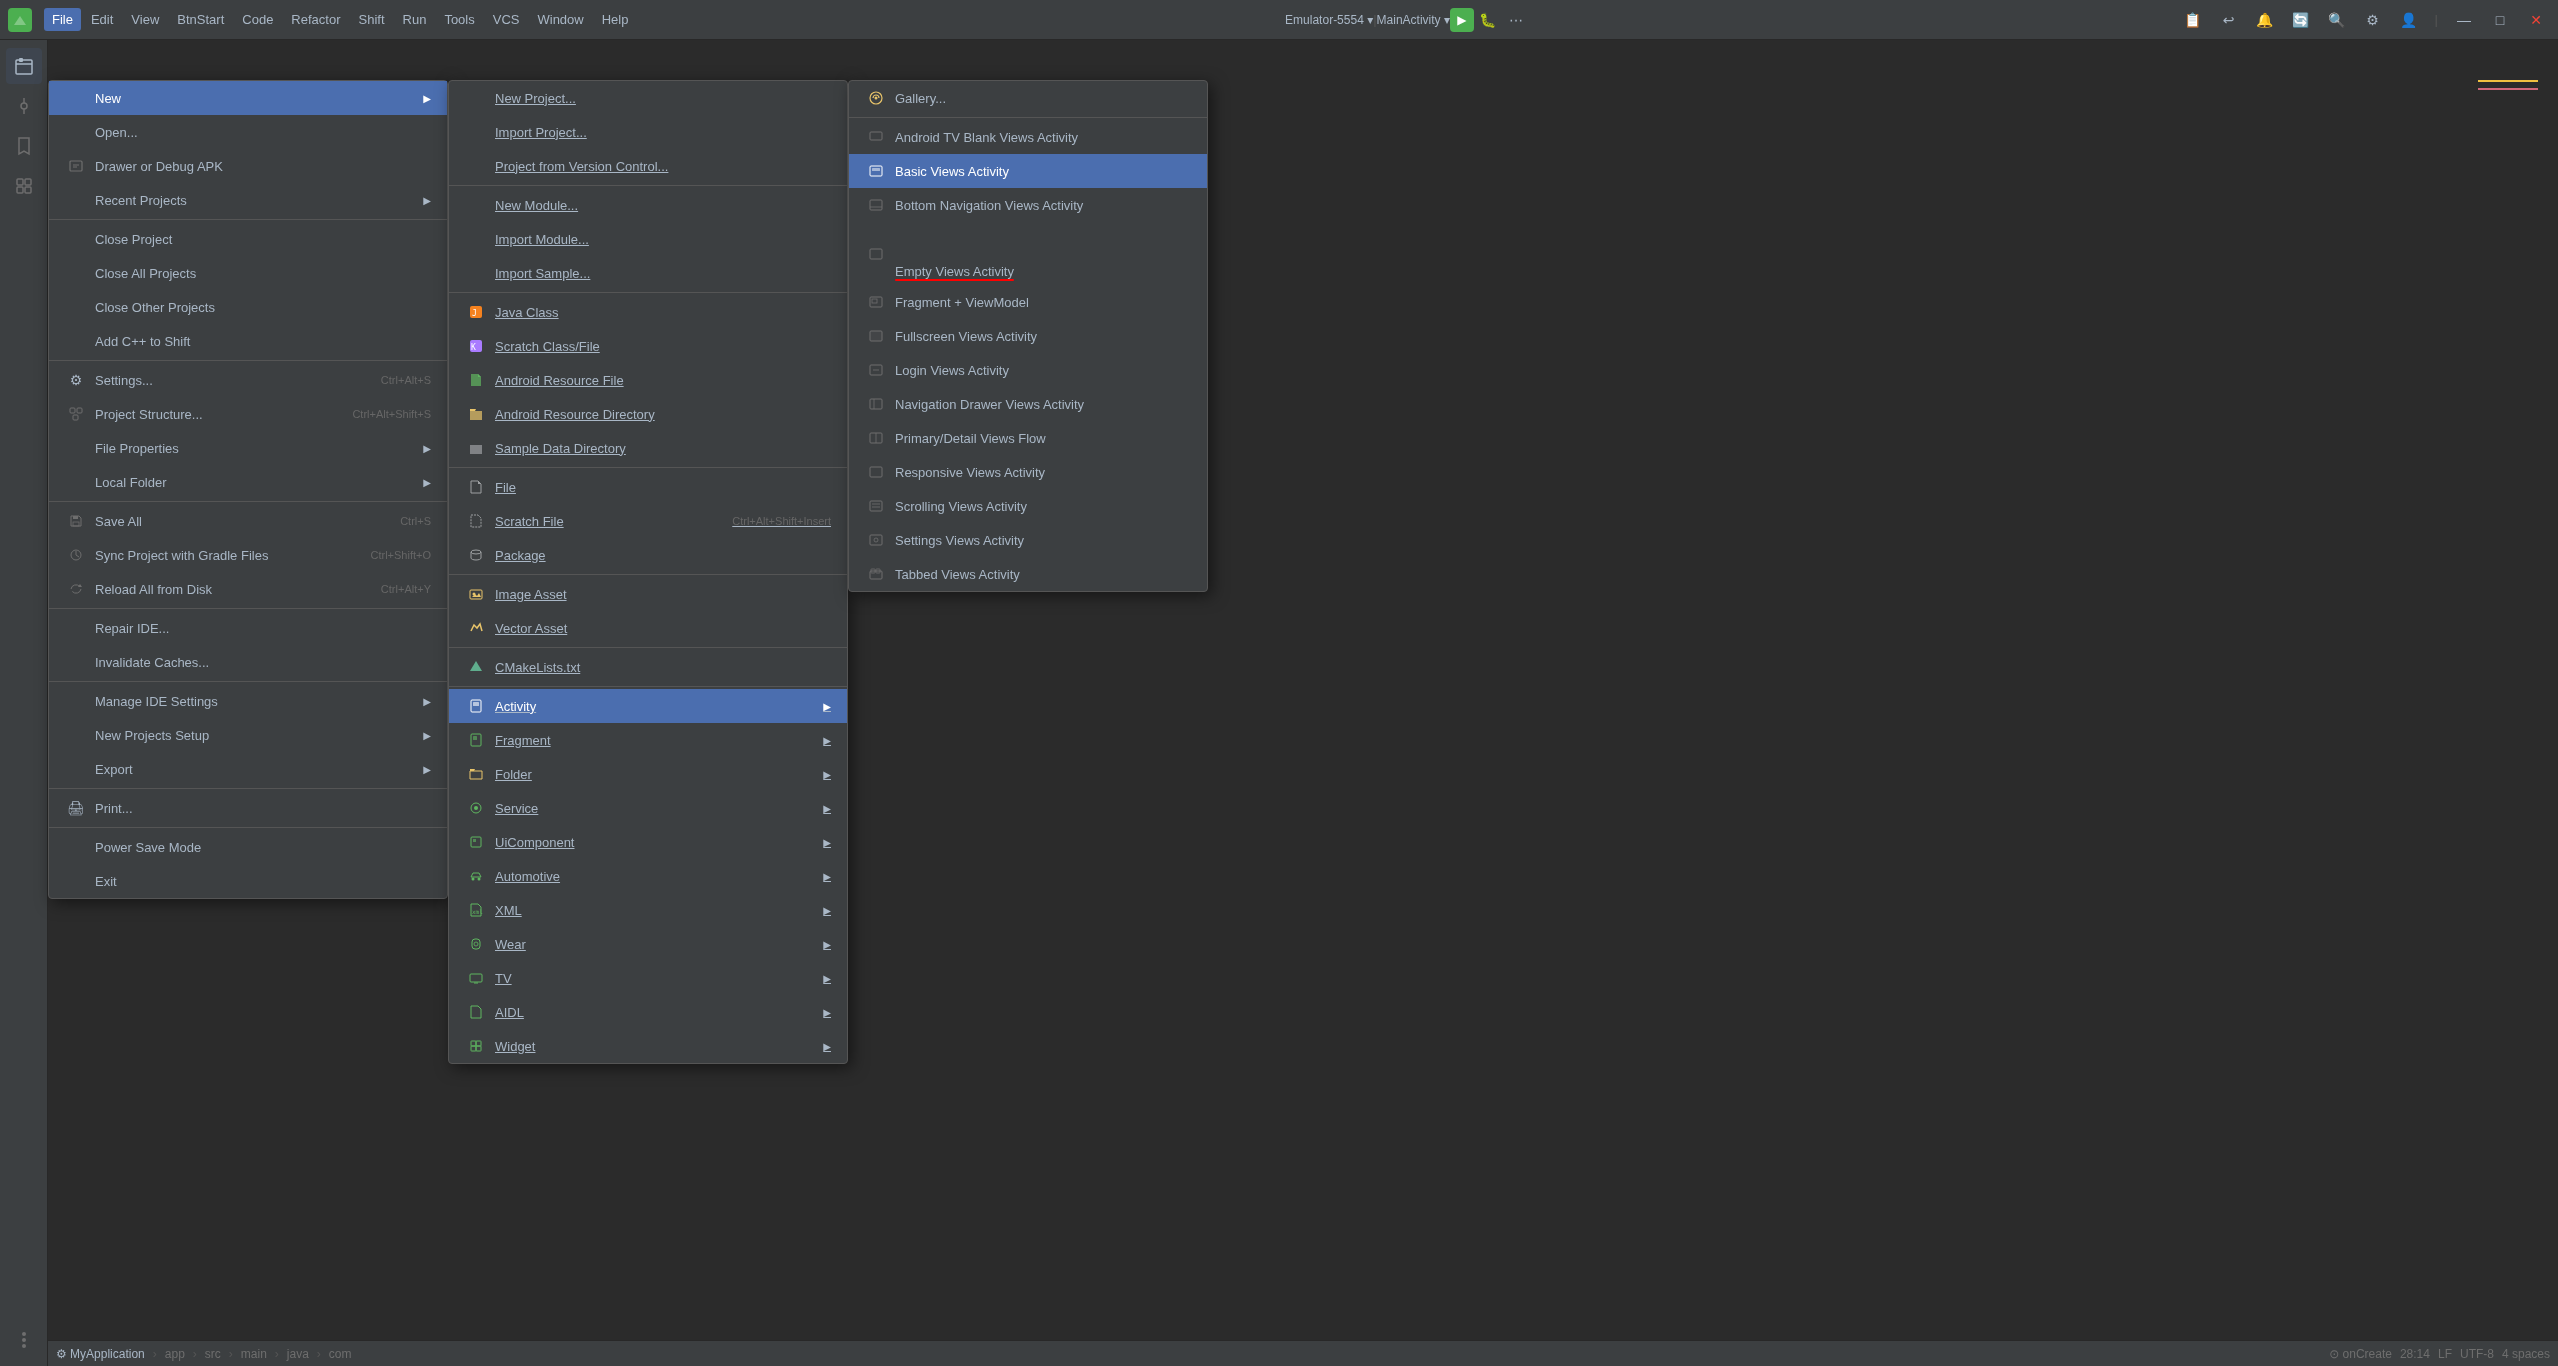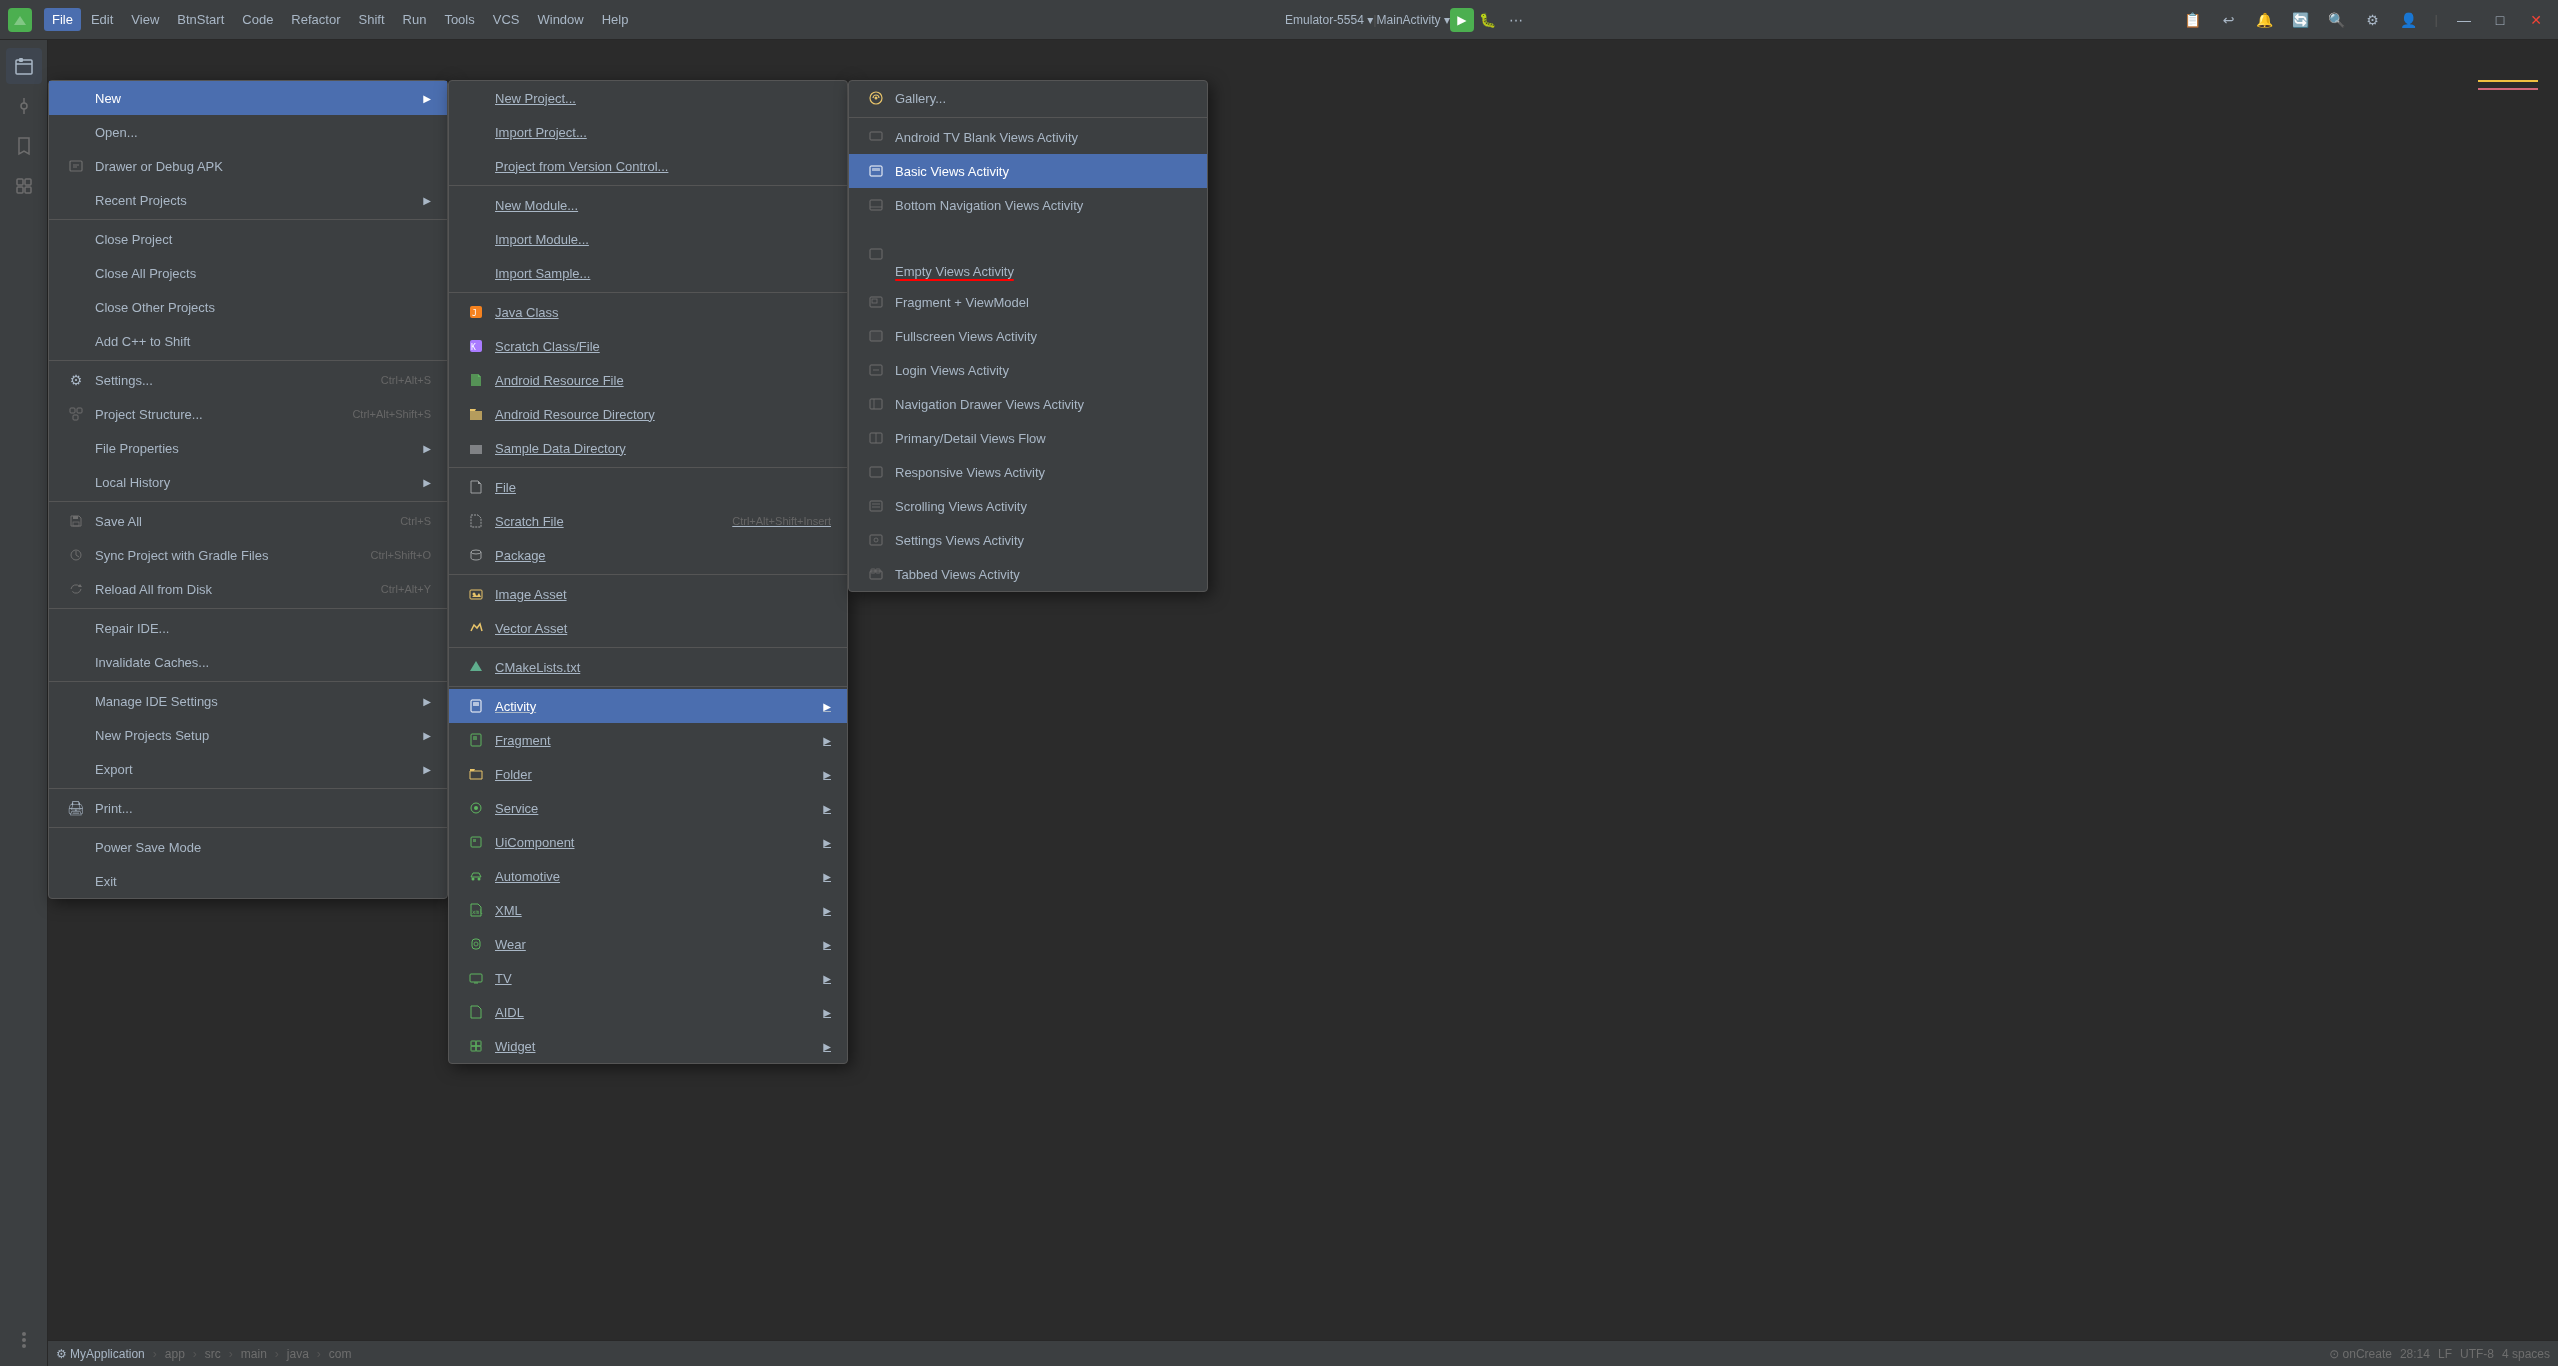--- a/index.html
+++ b/index.html
@@ -472,21 +472,21 @@
         <span>Project Structure...</span>
         <span class="shortcut">Ctrl+Alt+Shift+S</span>
       </div>
       <div class="menu-row">
         <span class="icon-area"></span>
         <span>File Properties</span>
         <span class="arrow">▶</span>
       </div>
       <div class="menu-row">
         <span class="icon-area"></span>
-        <span>Local History</span>
+        <span>Local Folder</span>
         <span class="arrow">▶</span>
       </div>
       <div class="menu-divider"></div>
       <div class="menu-row">
         <span class="icon-area">
           <svg width="14" height="14" viewBox="0 0 14 14">
               <path d="M2 2h8l2 2v8H2V2z" fill="none" stroke="#6e6e6e" stroke-width="1"></path>
               <rect x="4" y="8" width="6" height="4" fill="none" stroke="#6e6e6e" stroke-width="0.8"></rect>
               <rect x="4" y="2" width="5" height="3" fill="#6e6e6e"></rect>
             </svg>

